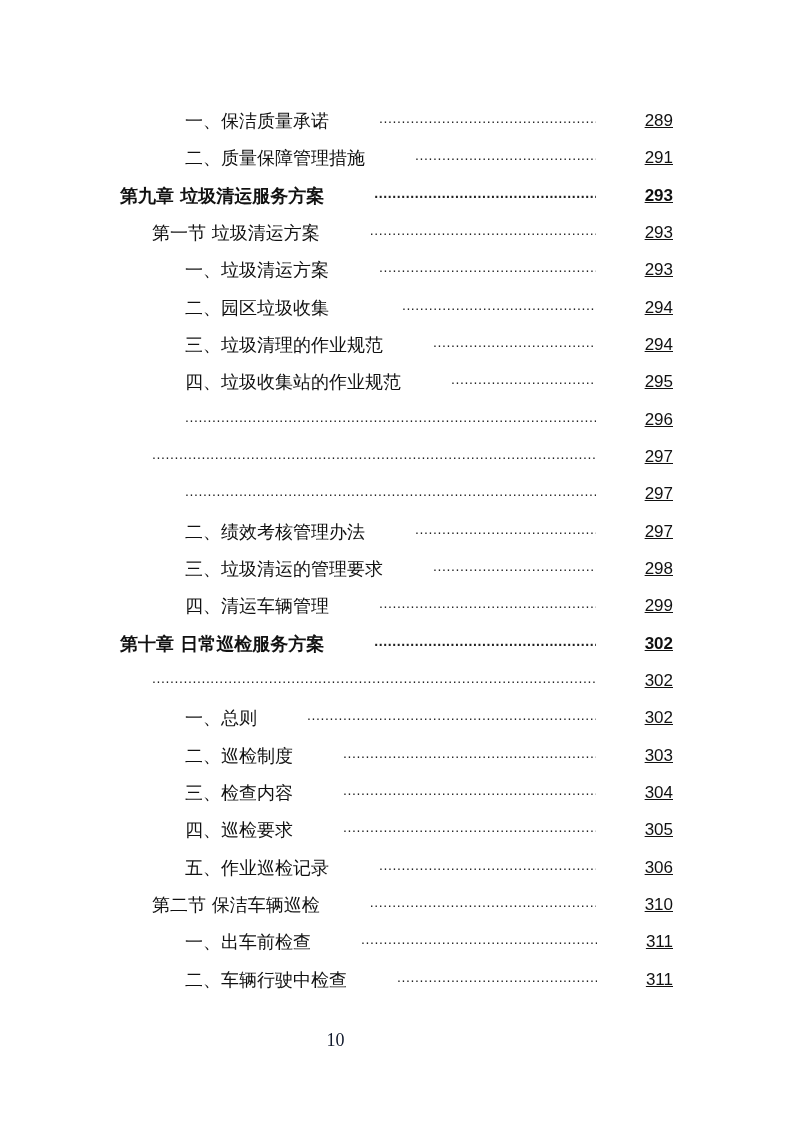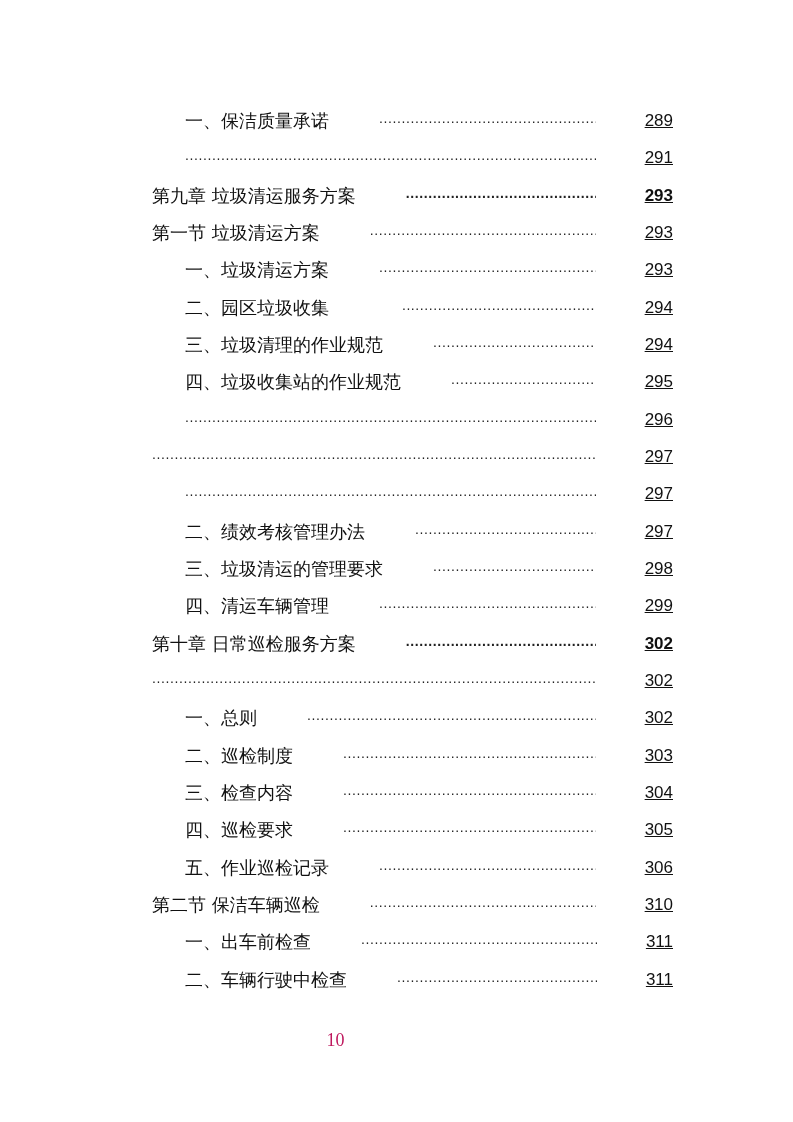--- a/index.html
+++ b/index.html
@@ -4,37 +4,38 @@
   <style>
     html, body { margin: 0; padding: 0; background: #ffffff; }
     body { width: 793px; height: 1122px; position: relative; overflow: hidden; font-family: "DejaVu Sans", sans-serif; color: #111; }
     .toc { position: absolute; left: 0; top: 0; width: 793px; }
     .entry { position: absolute; right: 120px; height: 30px; display: flex; align-items: flex-end; font-size: 18px; line-height: 22px; white-space: nowrap; gap: 48px; }
     .entry .label { padding-right: 2px; }
     .entry .dots { flex: 1; overflow: hidden; white-space: nowrap; font-family: "Liberation Sans", sans-serif; font-size: 14px; letter-spacing: 0.6px; color: #222; margin-bottom: 3px; }
     .entry .dots::before { content: "................................................................................................................................................................"; }
     .entry .page { font-family: "Liberation Sans", sans-serif; font-size: 17px; padding-left: 1px; text-decoration: underline; }
     .lvl1 { left: 120px; font-weight: bold; }
-    .lvl1 .label { font-weight: normal; margin-left: 32px; }
+    .lvl1 .label { font-weight: bold; }
     .lvl1 .page { font-weight: bold; }
     .lvl1 .dots { font-weight: bold; }
     .lvl2 { left: 152px; font-weight: normal; }
     .lvl3 { left: 185px; font-weight: normal; }
-    .footer { position: absolute; top: 1030px; left: 0; width: 671px; text-align: center; font-family: "Liberation Serif", serif; font-size: 18px; color: #be185d; }
+    .footer { position: absolute; top: 1030px; left: 0; width: 671px; text-align: center; font-family: "Liberation Serif", serif; font-size: 18px; color: #0f172a; }
   </style>
 </head>
 <body>
 
 <div class="toc">
   <div class="entry lvl3" style="top:102px">
       <span class="label">一、保洁质量承诺</span>
       <span class="dots"></span>
       <span class="page">289</span>
     </div>
   <div class="entry lvl3" style="top:139px">
+      <span class="label">二、质量保障管理措施</span>
       <span class="dots"></span>
       <span class="page">291</span>
     </div>
   <div class="entry lvl1" style="top:177px">
       <span class="label">第九章  垃圾清运服务方案</span>
       <span class="dots"></span>
       <span class="page">293</span>
     </div>
   <div class="entry lvl2" style="top:214px">
       <span class="label">第一节  垃圾清运方案</span>

